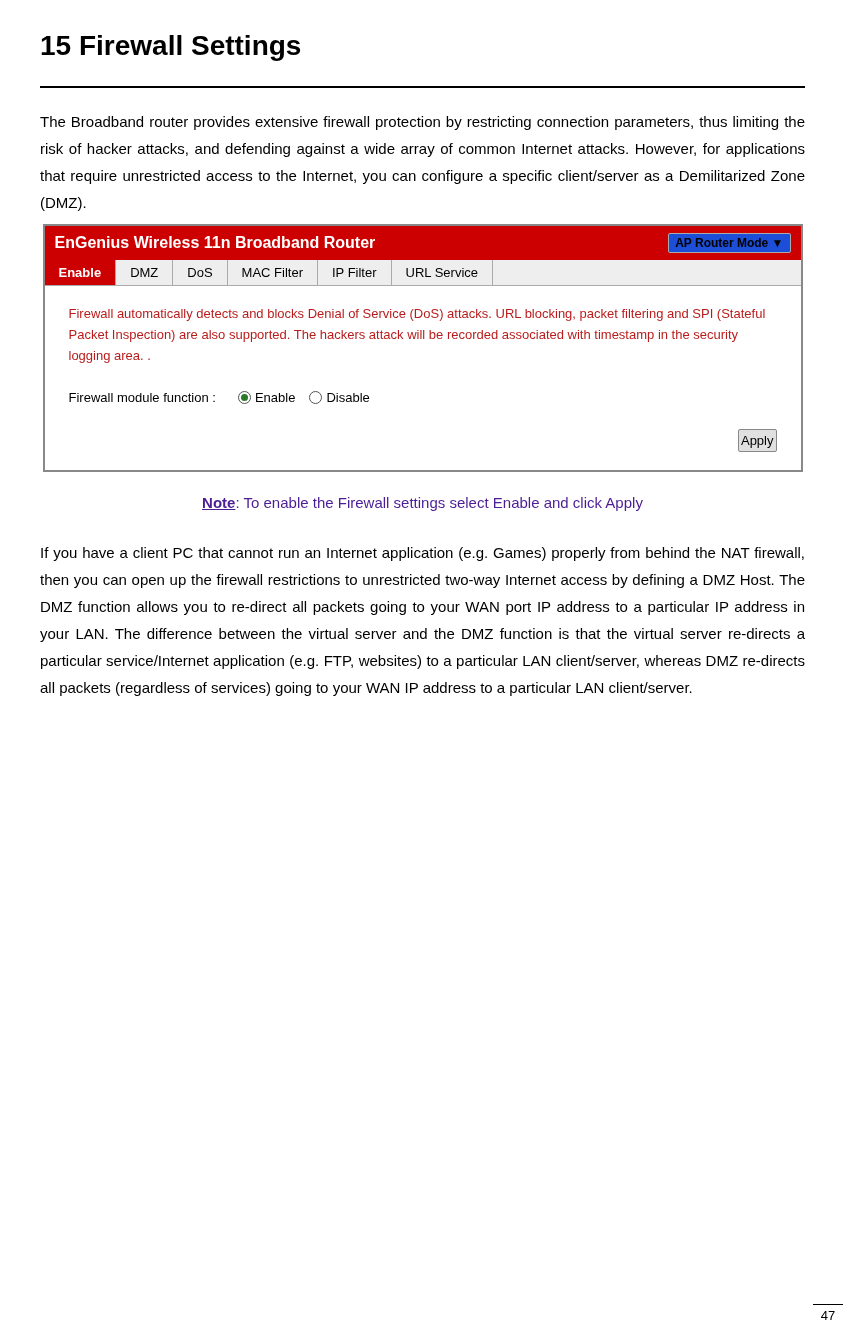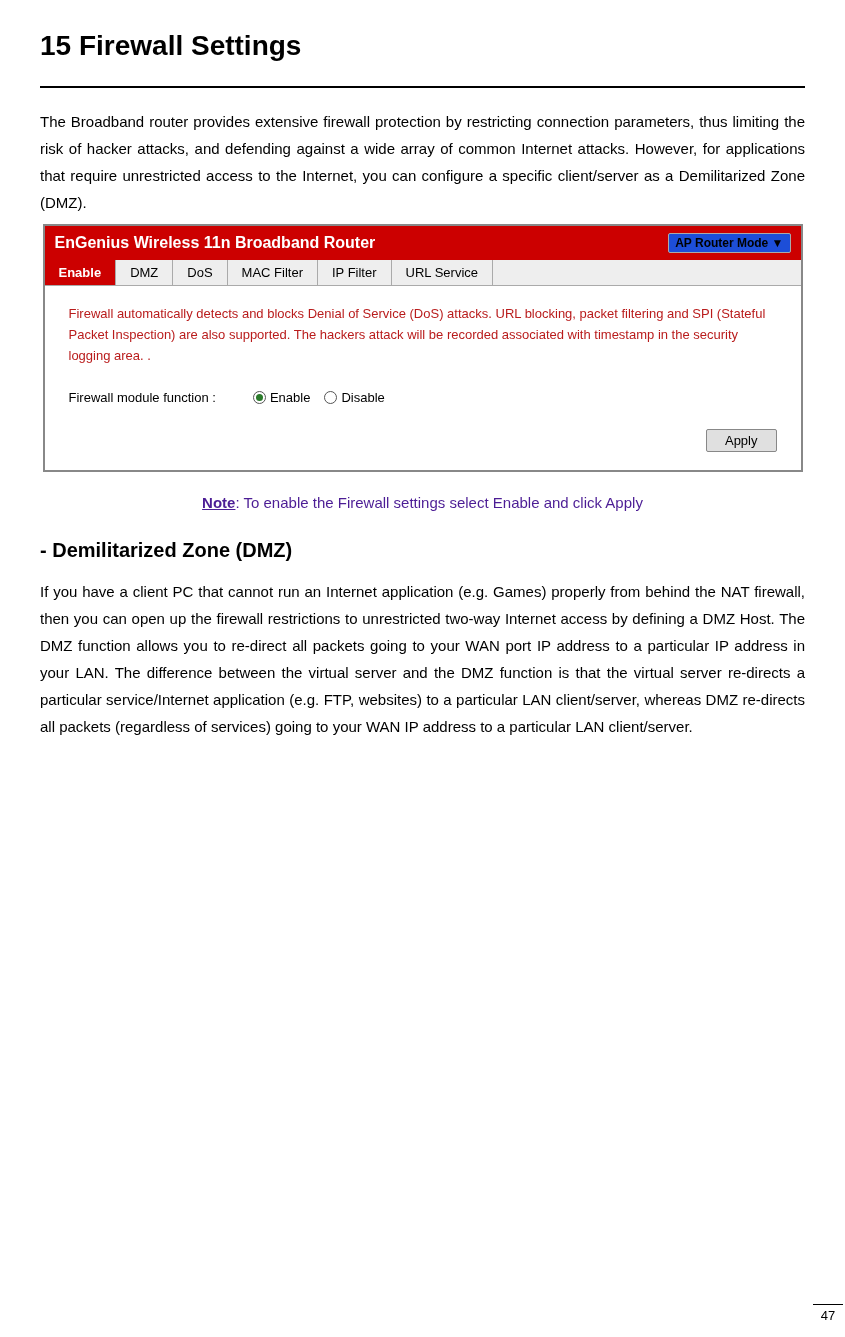--- a/index.html
+++ b/index.html
@@ -80,21 +80,21 @@
     }
     .firewall-desc {
       font-size: 13px;
       color: #b91c1c;
       margin-bottom: 24px;
       line-height: 1.6;
     }
     .firewall-module-row {
       display: flex;
       align-items: center;
-      gap: 31px;
+      gap: 16px;
       margin-bottom: 24px;
       font-size: 13px;
     }
     .firewall-module-row .label {
       margin-right: 6px;
     }
     .radio-group {
       display: flex;
       align-items: center;
       gap: 14px;
@@ -123,21 +123,21 @@
       height: 7px;
       border-radius: 50%;
       background: #2a7a2a;
       display: block;
     }
     .apply-row {
       display: flex;
       justify-content: flex-end;
     }
     .apply-btn {
-      padding: 3px 18px;
+      padding: 3px 2px;
       font-size: 13px;
       border: 1px solid #888;
       background: #e0e0e0;
       cursor: pointer;
       border-radius: 2px;
     }
     
     .note-section {
       margin: 18px 0 28px 0;
       text-align: center;
@@ -213,17 +213,16 @@
   </div>
 </div>
 
 <div class="note-section">
   <span class="note-text">
     <span class="note-label">Note</span><span>: To enable the Firewall settings select Enable and click Apply</span>
   </span>
 </div>
 
 <div>
-  <h2 class="dmz-heading">- Demilitarized Zone (DMZ)</h2>
   <p class="dmz-text">If  you  have  a  client  PC  that  cannot  run  an  Internet  application  (e.g.  Games) properly  from  behind  the  NAT  firewall,  then  you  can  open  up  the  firewall restrictions to unrestricted two-way Internet access by defining a DMZ Host. The DMZ  function  allows  you  to  re-direct  all  packets  going  to  your  WAN  port  IP address  to  a  particular  IP  address  in  your  LAN.  The  difference  between  the virtual server and the DMZ function is that the virtual server re-directs a particular service/Internet application (e.g. FTP, websites) to a particular LAN client/server, whereas  DMZ re-directs  all  packets  (regardless  of  services)  going  to  your  WAN IP address to a particular LAN client/server.</p>
 </div>
 
 <div class="page-number">47</div>
 
 </body></html>

